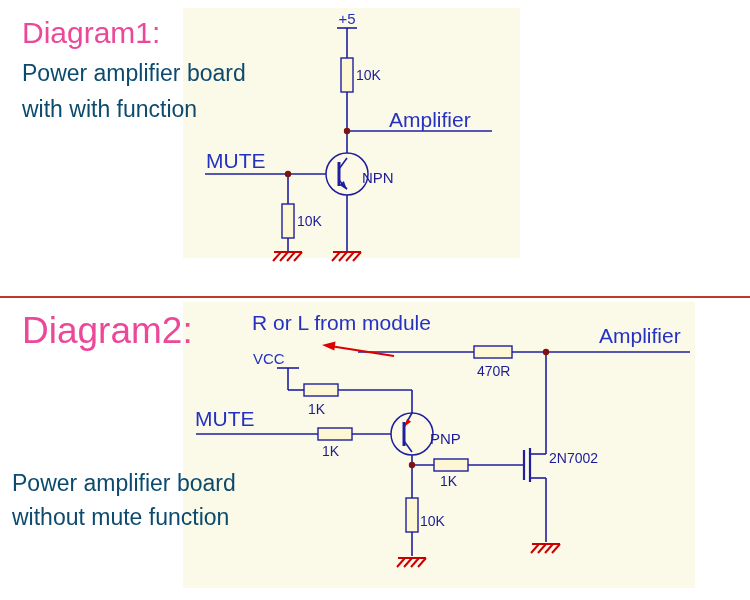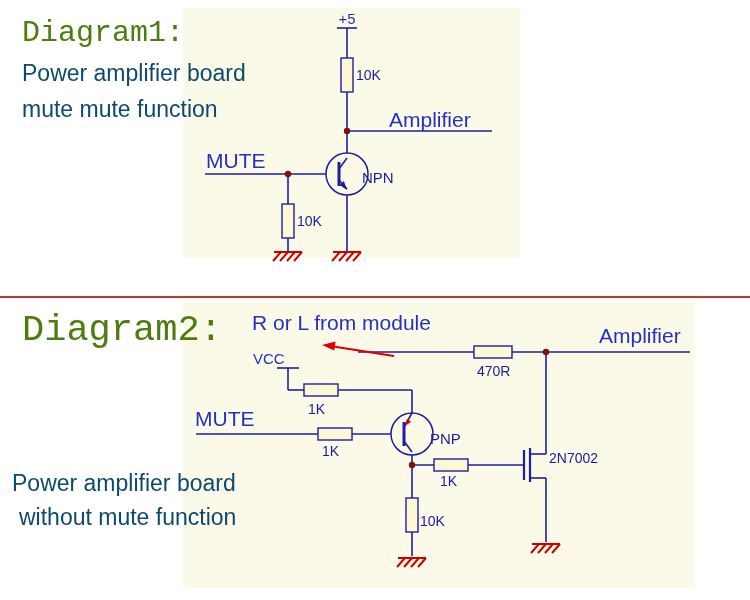--- a/index.html
+++ b/index.html
@@ -1,21 +1,21 @@
 <!DOCTYPE html>
 <html><head>
 <meta charset="utf-8">
 <style>
   html,body{margin:0;padding:0;}
   body{
     width:750px;height:600px;position:relative;background:#ffffff;
     font-family:"Liberation Sans",sans-serif;overflow:hidden;
   }
   .abs{position:absolute;}
-  .title-red{color:#4d7c0f;font-size:30px;line-height:1;font-family:Liberation Mono, monospace;}
+  .title-red{color:#ec4899;font-size:30px;line-height:1;}
   .desc-black{color:#0c4a6e;font-size:23px;line-height:1;}
   svg{position:absolute;left:0;}
   .panel{fill:#fbf9e8;}
   .wire{stroke:#1e1ea0;stroke-width:1.6;fill:none;}
   .bar{stroke:#1e1ea0;stroke-width:3;fill:none;}
   .thinbar{stroke:#1e1ea0;stroke-width:2.2;fill:none;}
   .comp{fill:#fdf7d4;stroke:#1e1ea0;stroke-width:1.4;}
   .tcirc{fill:#fcfae6;stroke:#1e1ea0;stroke-width:1.5;}
   .gnd{stroke:#cc0000;stroke-width:2;fill:none;}
   .dot{fill:#7e1212;stroke:none;}
@@ -69,21 +69,21 @@
     <text class="t-med" x="347" y="24" text-anchor="middle">+5</text>
     <text class="t-small" x="356" y="80">10K</text>
     <text class="t-big" x="389" y="127">Amplifier</text>
     <text class="t-big" x="206" y="168">MUTE</text>
     <text class="t-small" x="297" y="226">10K</text>
     <text class="t-name" x="362" y="183">NPN</text>
   </svg>
 
   <div class="abs title-red" style="left:22px;top:18px">Diagram1:</div>
   <div class="abs desc-black" style="left:22px;top:62px">Power amplifier board</div>
-  <div class="abs desc-black" style="left:22px;top:98px">mute mute function</div>
+  <div class="abs desc-black" style="left:22px;top:98px">with with function</div>
 
   <div class="separator"></div>
 
   <svg class="abs" style="top:300px" width="750" height="300" viewBox="0 0 750 300">
 
     <rect class="panel" x="183" y="2" width="512" height="286"></rect>
 
     <g>
       <path class="wire" d="M358,52 H690"></path>
       <path class="wire" d="M546,52 V154"></path>
@@ -139,15 +139,15 @@
     <text class="t-big" x="195" y="126">MUTE</text>
     <text class="t-small" x="322" y="156">1K</text>
     <text class="t-name" x="430" y="144">PNP</text>
     <text class="t-small" x="440" y="186">1K</text>
     <text class="t-small" x="420" y="226">10K</text>
     <text class="t-small" x="549" y="163">2N7002</text>
   </svg>
 
   <div class="abs title-red" style="left:22px;top:312px;font-size:37px">Diagram2:</div>
   <div class="abs desc-black" style="left:12px;top:472px">Power amplifier board</div>
-  <div class="abs desc-black" style="left:19px;top:506px">without mute function</div>
+  <div class="abs desc-black" style="left:12px;top:506px">without mute function</div>
 
 </div>
 
 </body></html>

